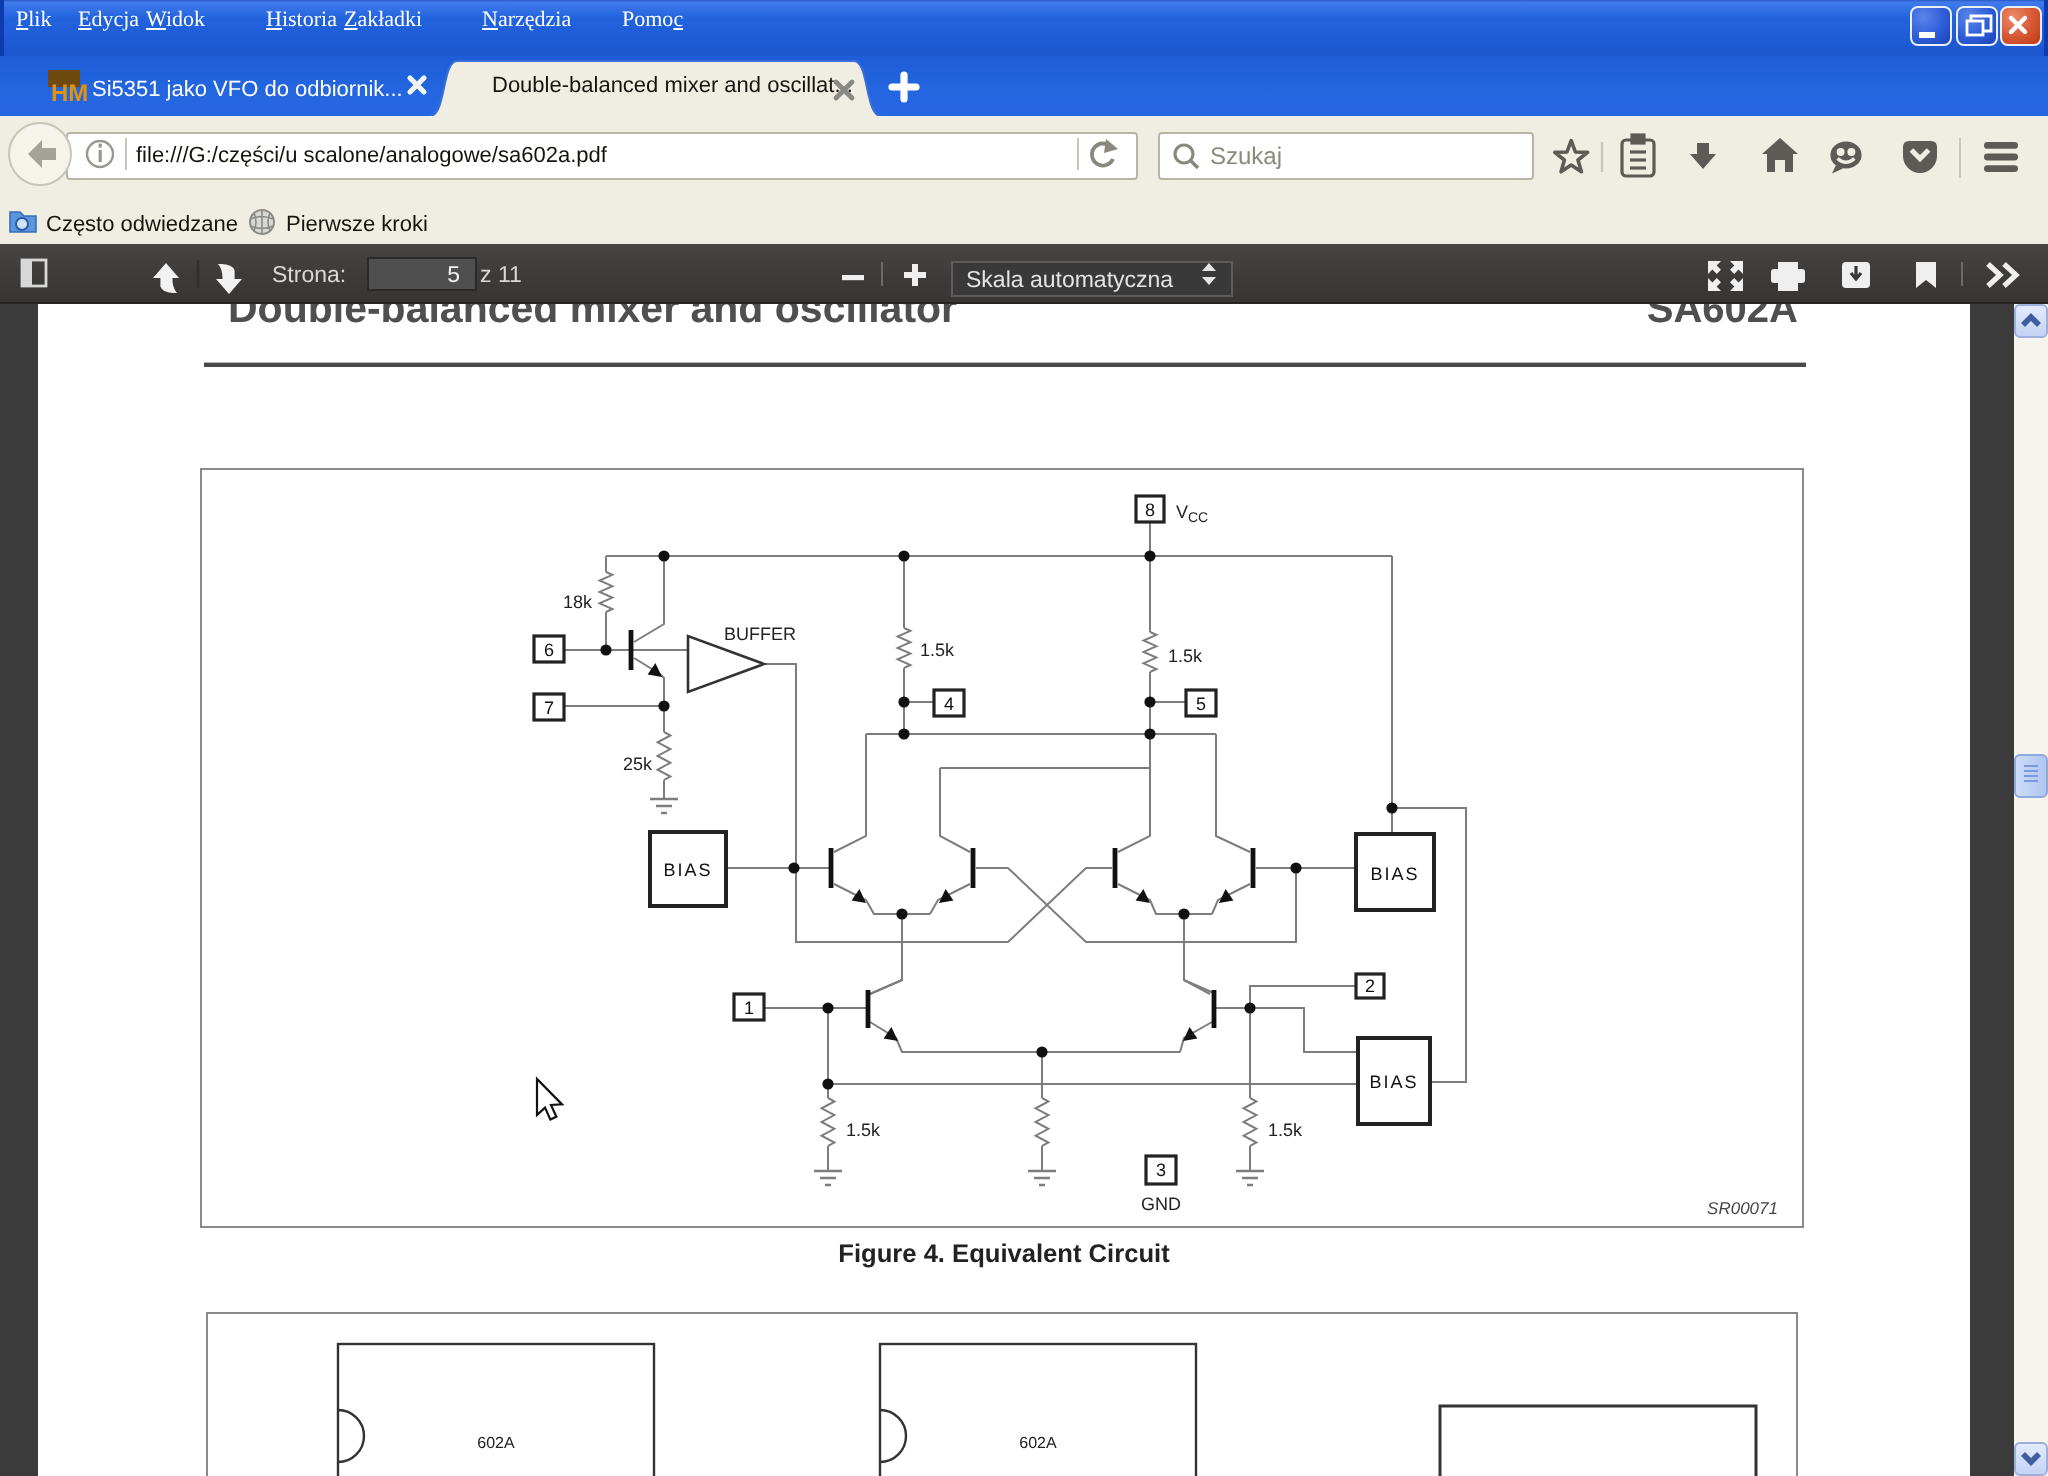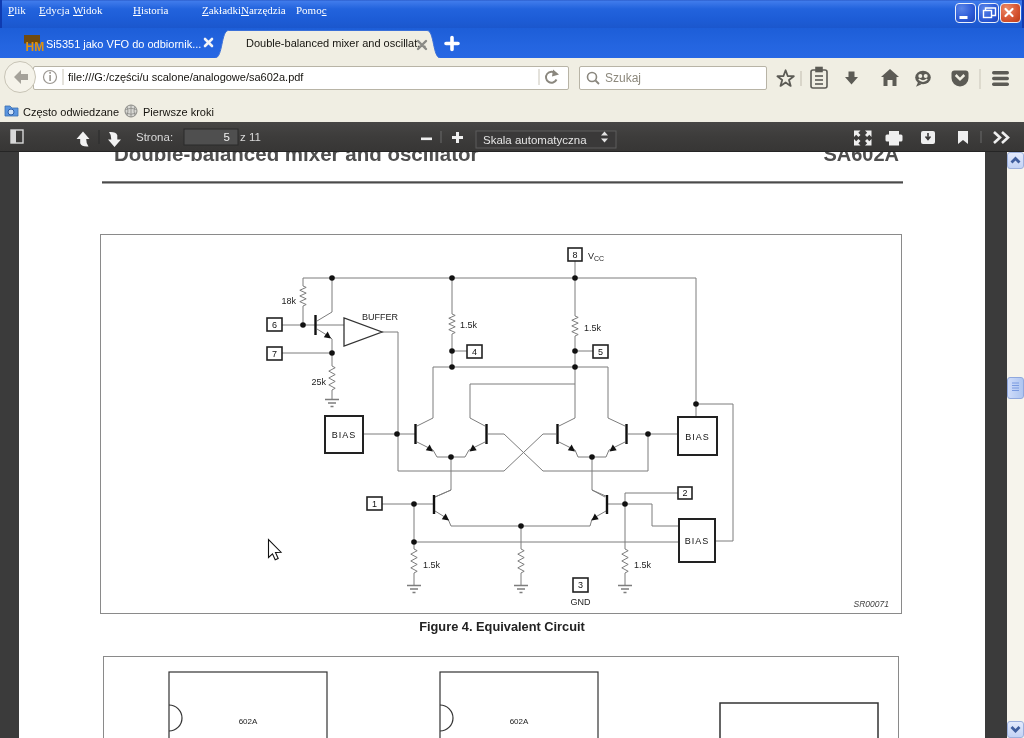--- a/index.html
+++ b/index.html
@@ -31,23 +31,23 @@
 </style>
 </head>
 <body>
 <div id="titlebar">
   <div class="edge"></div>
     <div class="edge" style="left:auto;right:0"></div>
   <div class="menuitem" style="left:8px"><u>P</u>lik</div>
   <div class="menuitem" style="left:39px"><u>E</u>dycja</div>
   <div class="menuitem" style="left:73px"><u>W</u>idok</div>
   <div class="menuitem" style="left:133px"><u>H</u>istoria</div>
-  <div class="menuitem" style="left:202px"><u>Z</u>akładki</div>
+  <div class="menuitem" style="left:172px"><u>Z</u>akładki</div>
   <div class="menuitem" style="left:241px"><u>N</u>arzędzia</div>
-  <div class="menuitem" style="left:296px">Pomo<u>c</u></div>
+  <div class="menuitem" style="left:311px">Pomo<u>c</u></div>
   <div class="winbtn" id="btn-min" style="left:955px"></div>
   <div class="winbtn" id="btn-max" style="left:978px"></div>
   <div class="winbtn" id="btn-close" style="left:1000px"></div>
   <svg style="position:absolute;left:955px;top:3px" width="67" height="20" viewBox="0 0 67 20">
     <rect x="4.5" y="13" width="8" height="3" fill="#fff"></rect>
     <rect x="28.5" y="7.5" width="8" height="7" fill="none" stroke="#fff" stroke-width="1.4"></rect>
     <path d="M30.5,7.5 V5 H40.5 V12.5 H36.5" fill="none" stroke="#fff" stroke-width="1.4"></path>
     <path d="M50.5,6 L57.5,13 M57.5,6 L50.5,13" stroke="#fff" stroke-width="2.2" stroke-linecap="round"></path>
   </svg>
 </div>

